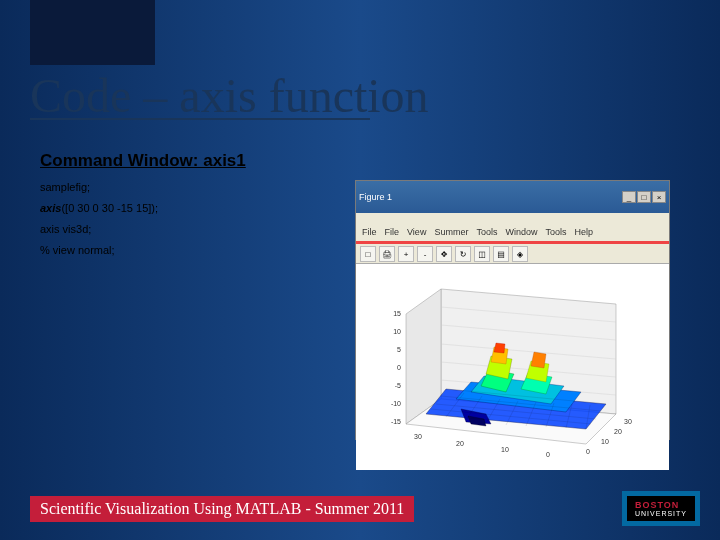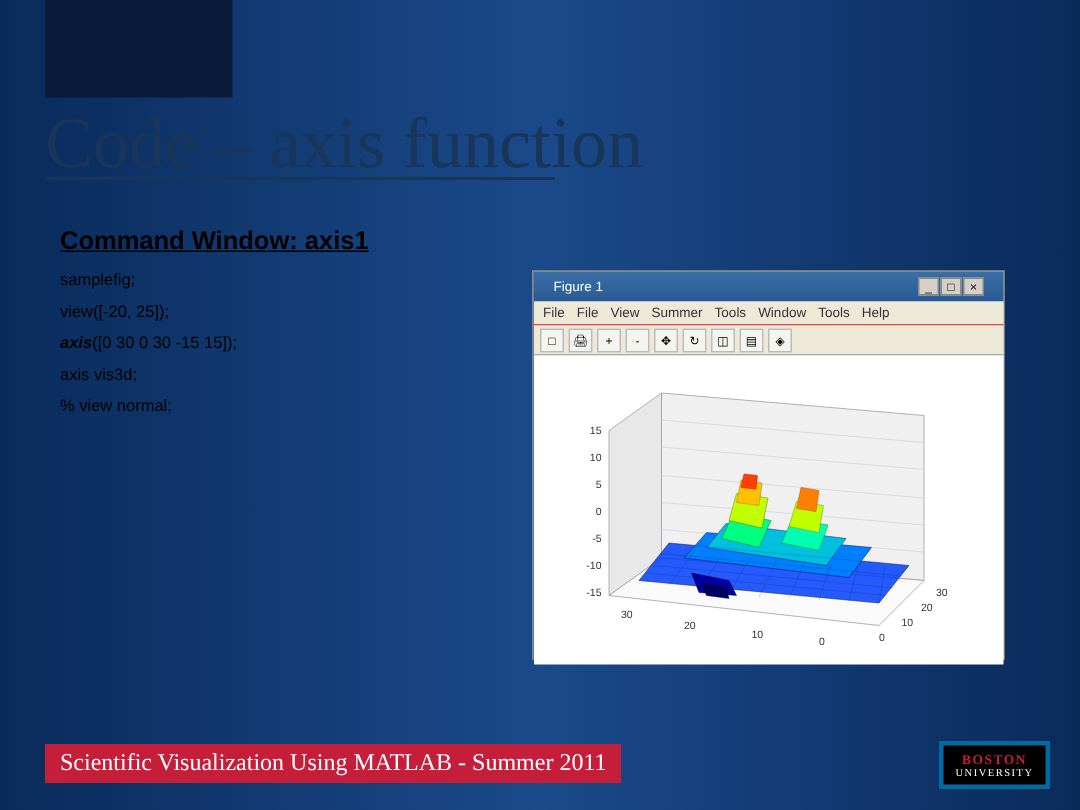--- a/index.html
+++ b/index.html
@@ -52,47 +52,47 @@
     top: 180px;
     left: 355px;
     width: 315px;
     height: 260px;
     background: #ece9d8;
     border: 1px solid #7a7a7a;
     font-family: Tahoma, sans-serif;
     font-size: 9px;
   }
   .fig-titlebar {
-    height: 20px;
+    height: 32px;
     background: linear-gradient(to bottom, #3a6ea5, #2a5a95);
     color: #fff;
     display: flex;
     align-items: center;
-    padding: 0 13px;
+    padding: 0 3px;
     font-size: 9px;
   }
   .fig-titlebar .spacer { flex: 1; }
   .fig-btns { display: flex; gap: 1px; }
   .fig-btn {
     width: 14px; height: 12px;
     background: #d4d0c8;
     border: 1px solid #888;
     font-size: 8px;
     display: flex; align-items: center; justify-content: center;
     color: #000;
   }
   .fig-menu {
     height: 16px;
     background: #ece9d8;
     display: flex;
     gap: 8px;
-    padding: 2px 6px;
+    padding: 14px 6px;
     font-size: 9px;
     color: #333;
-    border-bottom: 1px solid #ef4444;
+    border-bottom: 3px solid #ef4444;
   }
   .fig-toolbar {
     height: 20px;
     background: #ece9d8;
     display: flex;
     gap: 3px;
     padding: 2px 4px;
     border-bottom: 1px solid #aaa;
   }
   .tb-icon {
@@ -126,39 +126,38 @@
     font-family: Georgia, serif;
   }
   .bu-logo {
     position: absolute;
     bottom: 14px;
     right: 20px;
     background: #000;
     color: #fff;
     padding: 4px 8px;
     font-size: 9px;
-    font-family: Liberation Serif, serif;
-    border: 3px solid #0369a1;
-    text-align: center;
+    font-family: Liberation Sans, sans-serif;
+    border: 5px solid #0369a1;
+    text-align: left;
   }
   .bu-text { color: #c41e3a; font-weight: bold; letter-spacing: 1px; }
   .bu-sub { font-size: 7px; letter-spacing: 1px; }
 </style>
 </head>
 <body>
 
 <div class="dark-box"></div>
 
 <h1 class="title">Code – axis function</h1>
 <div class="title-line"></div>
 
 <div class="content">
   <div class="cmd-header">Command Window: axis1</div>
   <div><span>samplefig;</span></div>
-  <div><span>view([-20, 25]);</span></div>
   <div><span class="bold">axis</span><span>([0 30 0 30 -15 15]);</span></div>
   <div><span>axis vis3d;</span></div>
   <div><span>% view normal;</span></div>
 </div>
 
 <div class="figure-window">
   <div class="fig-titlebar">
     <span>Figure 1</span>
     <span class="spacer"></span>
     <div class="fig-btns">

